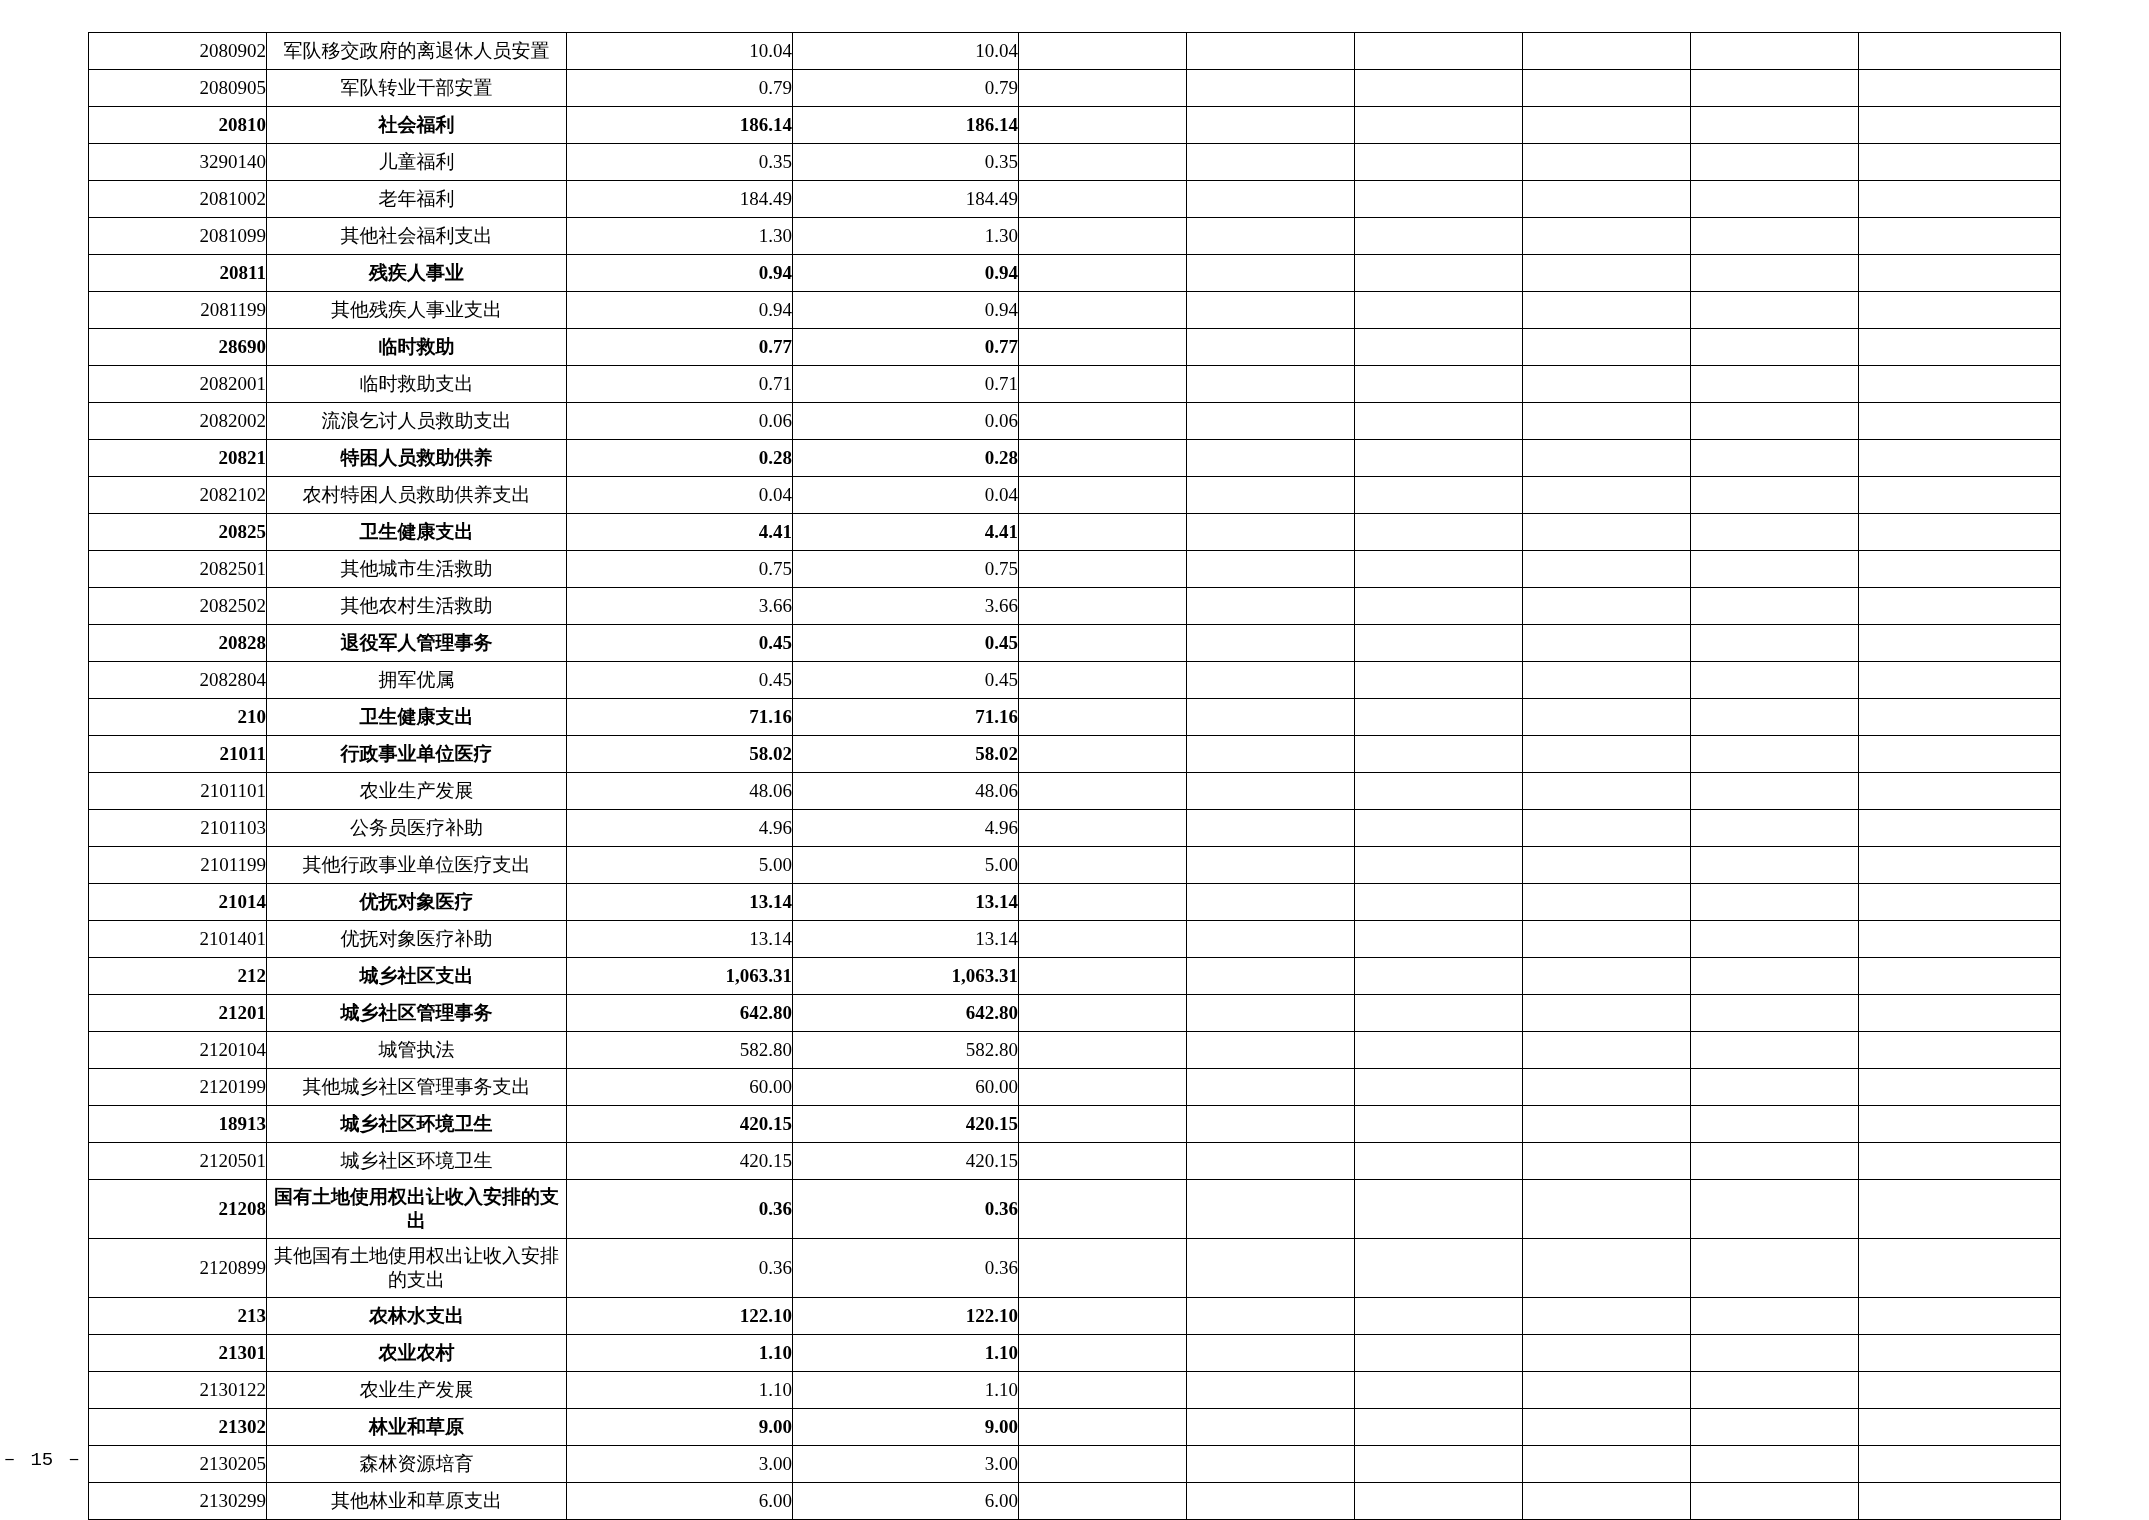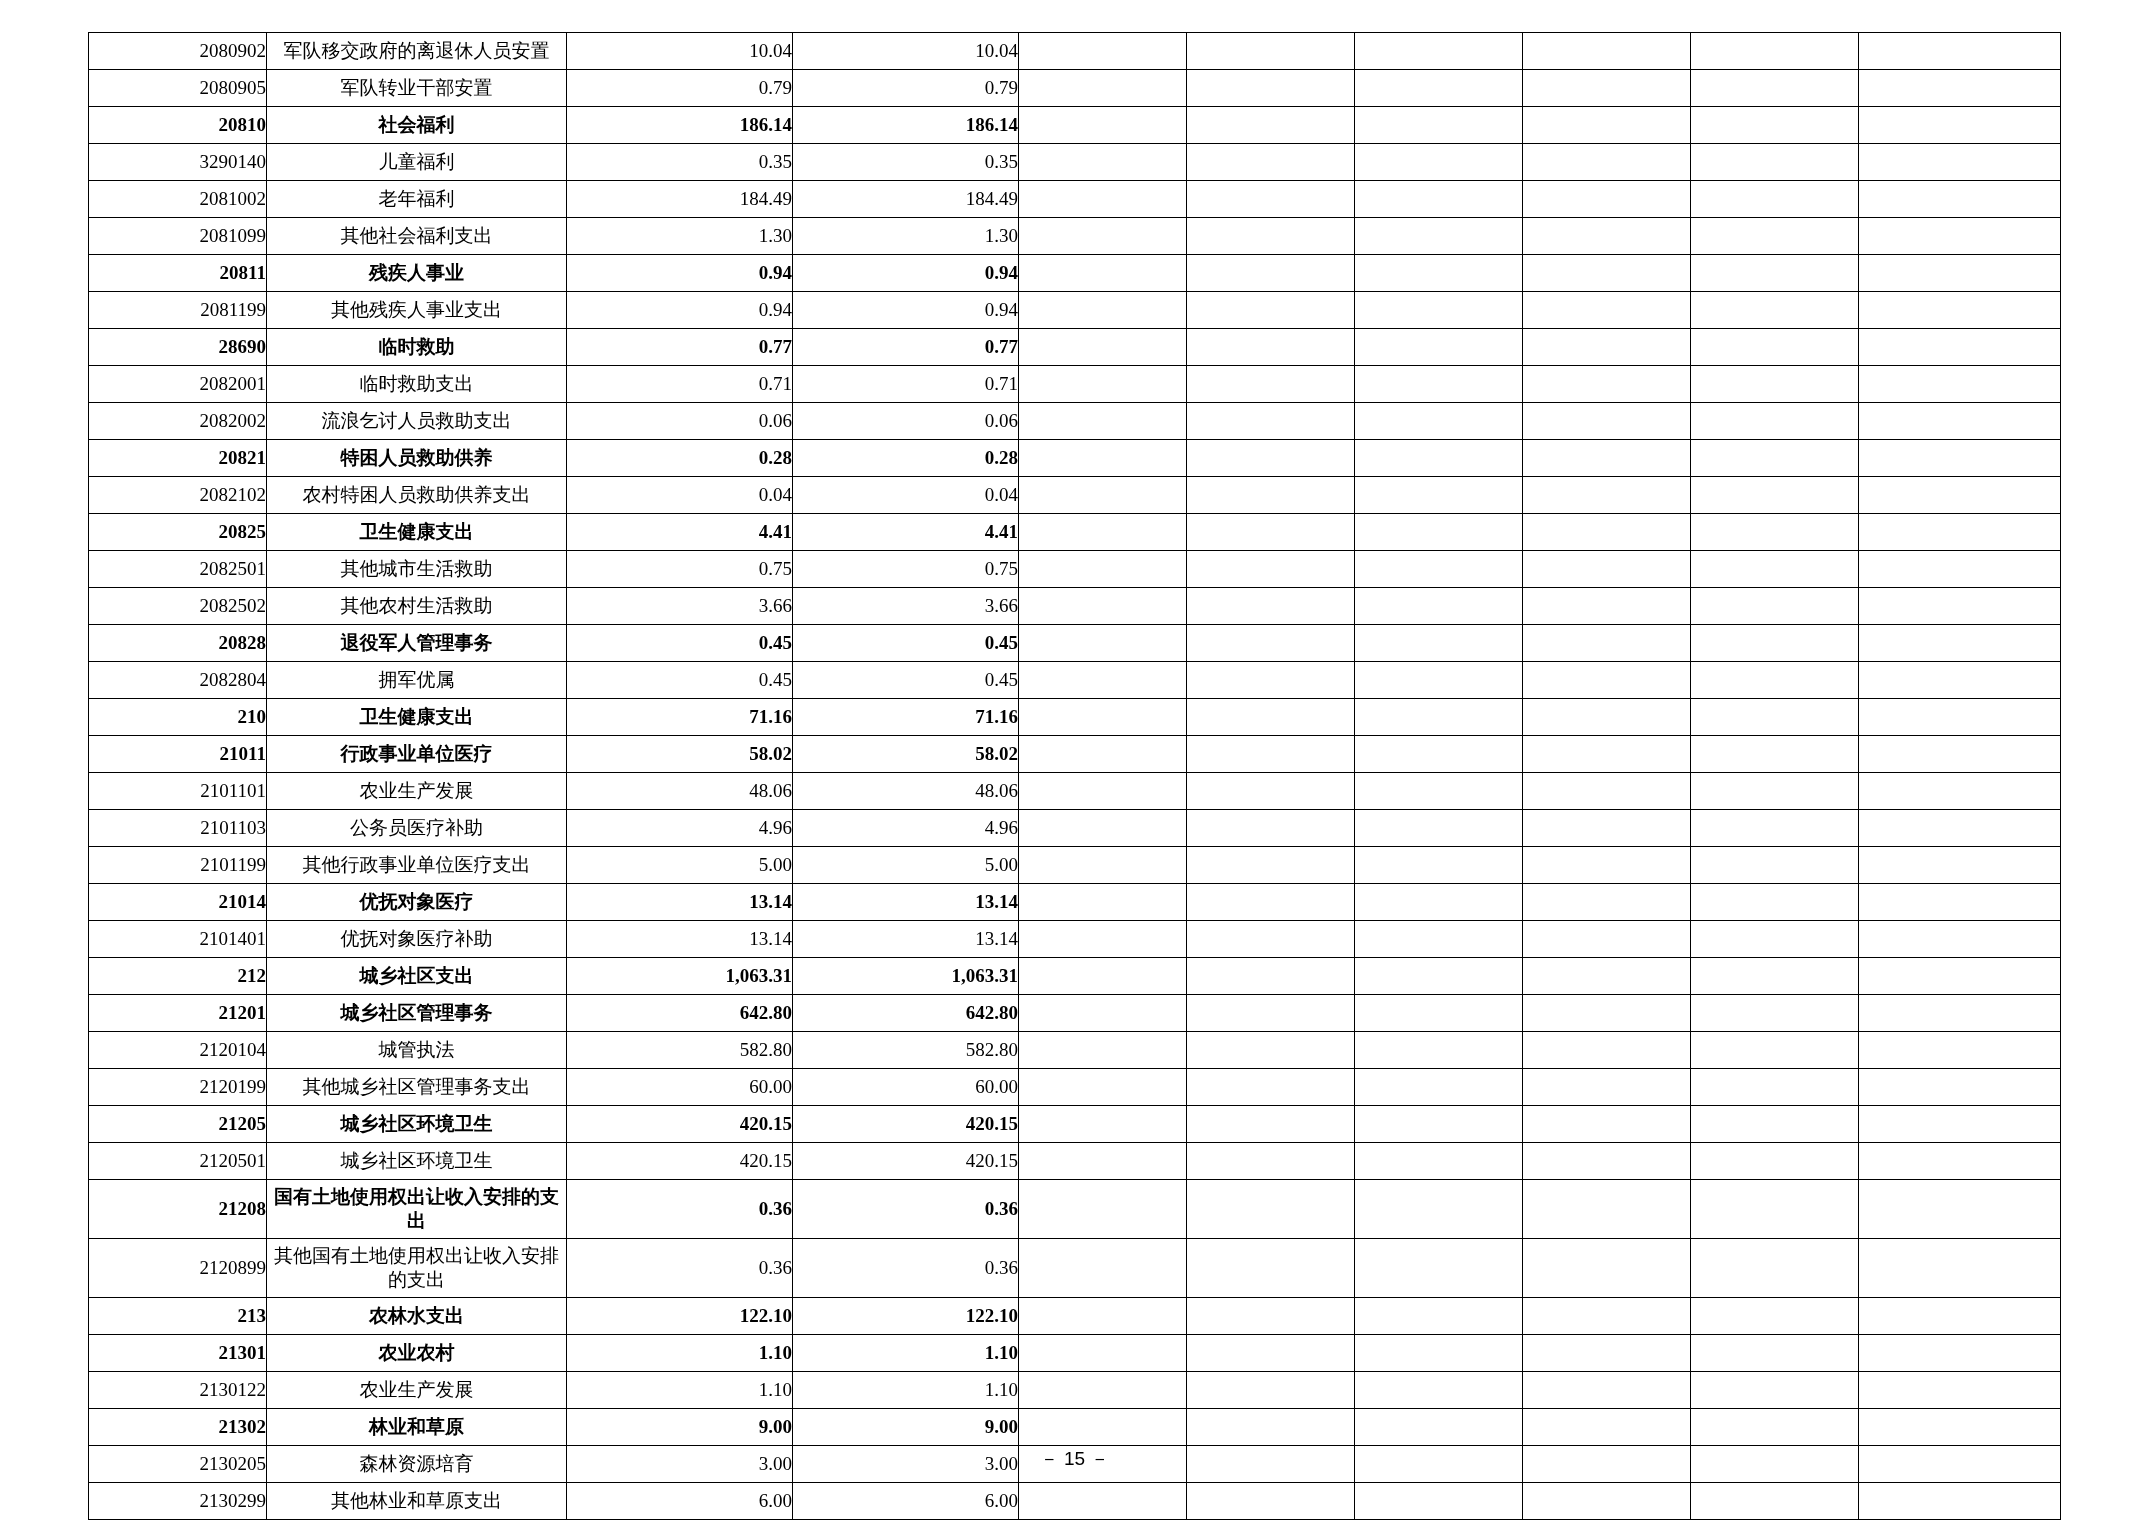--- a/index.html
+++ b/index.html
@@ -67,23 +67,23 @@
     font-weight: bold;
   }
   tr.tall td {
     height: 58px;
   }
   .footer {
     position: absolute;
     left: 0;
     top: 1446px;
     width: 2149px;
-    text-align: center;
+    text-align: left;
     font-size: 19px;
-    font-family: Liberation Sans, sans-serif;
+    font-family: Liberation Mono, monospace;
   }
 </style>
 </head>
 <body>
 
 <div class="page">
   <table class="budget">
     <colgroup>
       <col class="c-code">
       <col class="c-name">
@@ -439,21 +439,21 @@
           <td class="cell-num">60.00</td>
           <td class="cell-num">60.00</td>
           <td class="cell-empty"></td>
           <td class="cell-empty"></td>
           <td class="cell-empty"></td>
           <td class="cell-empty"></td>
           <td class="cell-empty"></td>
           <td class="cell-empty"></td>
         </tr>
         <tr class="bold">
-          <td class="cell-code">21205</td>
+          <td class="cell-code">18913</td>
           <td class="cell-name">城乡社区环境卫生</td>
           <td class="cell-num">420.15</td>
           <td class="cell-num">420.15</td>
           <td class="cell-empty"></td>
           <td class="cell-empty"></td>
           <td class="cell-empty"></td>
           <td class="cell-empty"></td>
           <td class="cell-empty"></td>
           <td class="cell-empty"></td>
         </tr>

